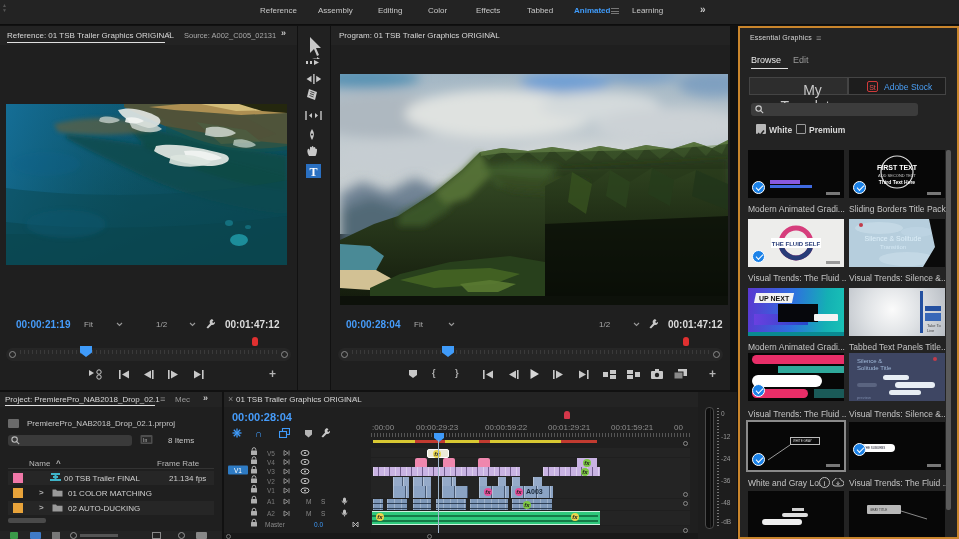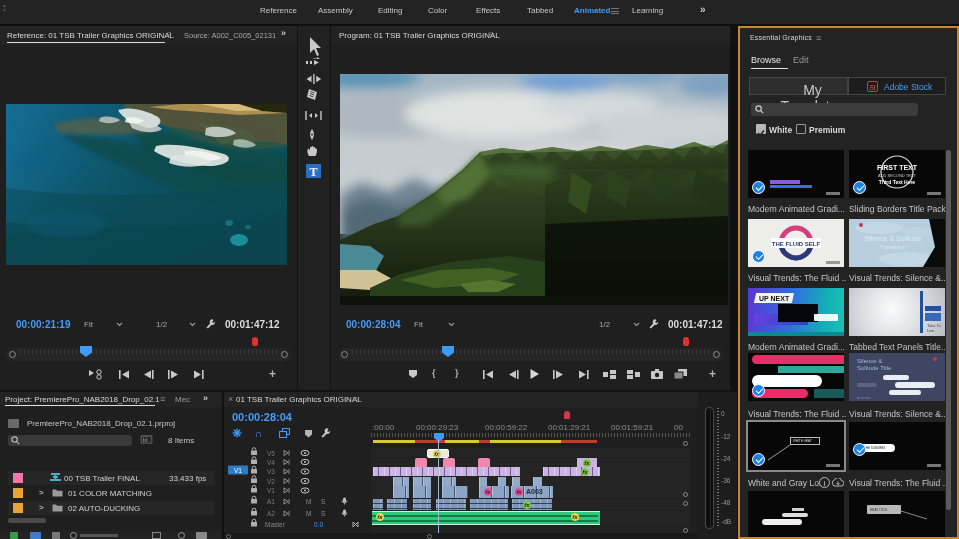--- a/index.html
+++ b/index.html
@@ -353,33 +353,38 @@
           <circle cx="3.6" cy="3.6" r="2.7" fill="none" stroke="#bbb" stroke-width="1.1"></circle>
           <line x1="5.7" y1="5.7" x2="8.2" y2="8.2" stroke="#bbb" stroke-width="1.1"></line>
         </svg>
     </div>
     <svg class="abs" style="left:140px;top:42px;" width="13" height="11" viewBox="0 0 13 11">
         <rect x="0.5" y="1" width="12" height="9" rx="1" fill="#4e4e4e"></rect>
         <rect x="2" y="3" width="9" height="5.5" fill="#2a2a2a"></rect>
         <text x="3" y="8" font-size="5" fill="#bbb" font-family="Liberation Sans">In</text>
       </svg>
     <div class="abs" style="left:168px;top:44px;font-size:8px;color:#c8c8c8;">8 Items</div>
+    <div class="abs" style="left:8px;top:64px;width:206px;height:13px;border-bottom:1px solid #333;">
+      <div class="abs" style="left:21px;top:3px;font-size:8px;color:#b8b8b8;">Name</div>
+      <div class="abs" style="left:48px;top:3px;font-size:8px;color:#b8b8b8;font-weight:bold;">^</div>
+      <div class="abs" style="left:149px;top:3px;font-size:8px;color:#b8b8b8;">Frame Rate</div>
+    </div>
 
     <div class="abs" style="left:8px;top:79px;width:206px;height:14px;background:#262626;">
       <div class="abs" style="left:5px;top:2px;width:10px;height:10px;background:#f078a8;"></div>
       <svg class="abs" style="left:42px;top:2px;" width="11" height="10" viewBox="0 0 11 10">
           <g fill="#3fb4c8">
             <rect x="1" y="0" width="9" height="2"></rect>
             <rect x="3" y="3" width="5" height="2"></rect>
             <rect x="0" y="6" width="11" height="2"></rect>
             <rect x="4.5" y="2" width="2" height="6"></rect>
           </g>
         </svg>
       <div class="abs" style="left:56px;top:3px;font-size:8px;color:#d0d0d0;">00 TSB Trailer FINAL</div>
-      <div class="abs" style="left:161px;top:3px;font-size:8px;color:#d0d0d0;">33.433 fps</div>
+      <div class="abs" style="left:161px;top:3px;font-size:8px;color:#d0d0d0;">21.134 fps</div>
     </div>
     <div class="abs" style="left:8px;top:94px;width:206px;height:14px;">
       <div class="abs" style="left:5px;top:2px;width:10px;height:10px;background:#e8a33a;"></div>
       <div class="abs" style="left:31px;top:2px;color:#b0b0b0;font-size:8px;font-weight:bold;">&gt;</div>
       <svg class="abs" style="left:44px;top:2px;" width="11" height="9" viewBox="0 0 11 9">
           <path d="M0.5 1.5 h3.5 l1 1.2 h5.5 v5.8 h-10 z" fill="#9a9a9a"></path>
         </svg>
       <div class="abs" style="left:60px;top:3px;font-size:8px;color:#d0d0d0;">01 COLOR MATCHING</div>
     </div>
     <div class="abs" style="left:8px;top:109px;width:206px;height:14px;background:#262626;">

